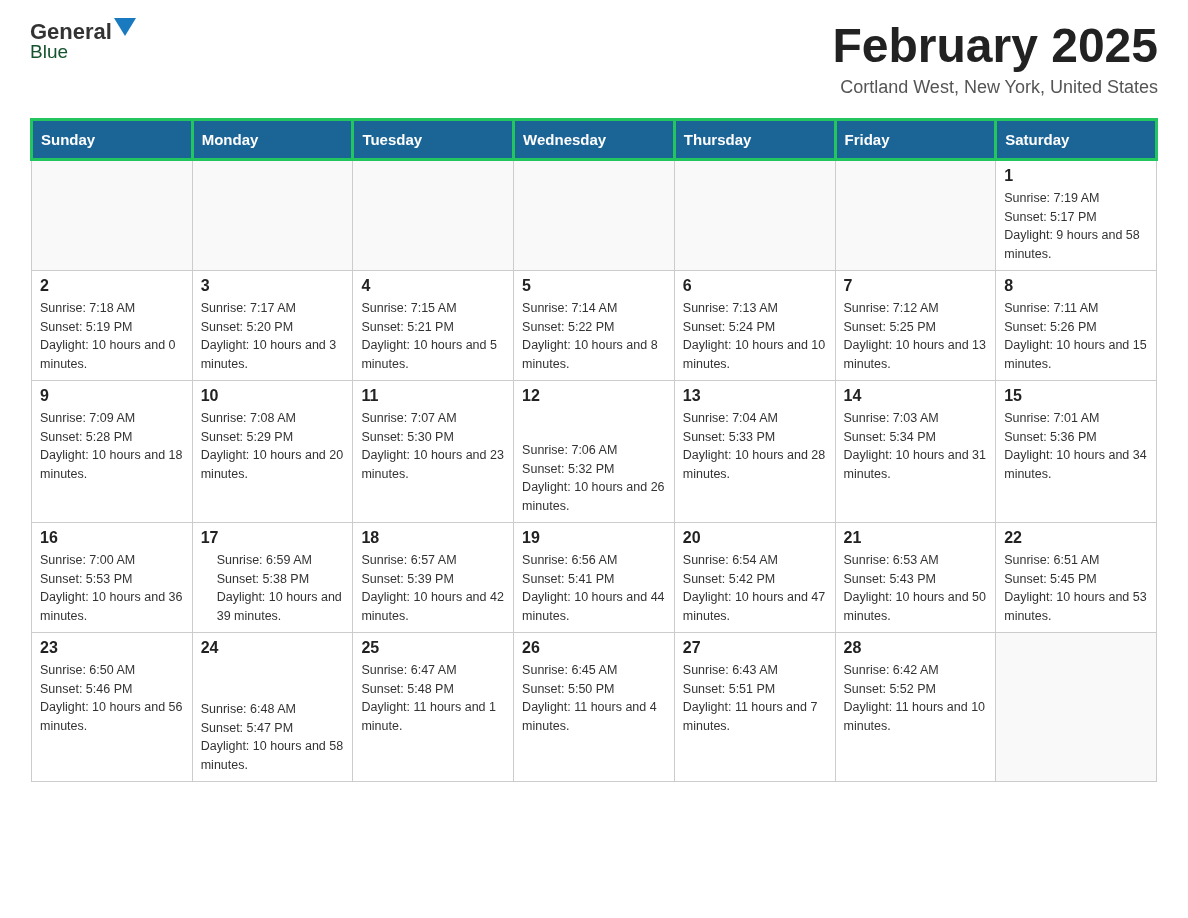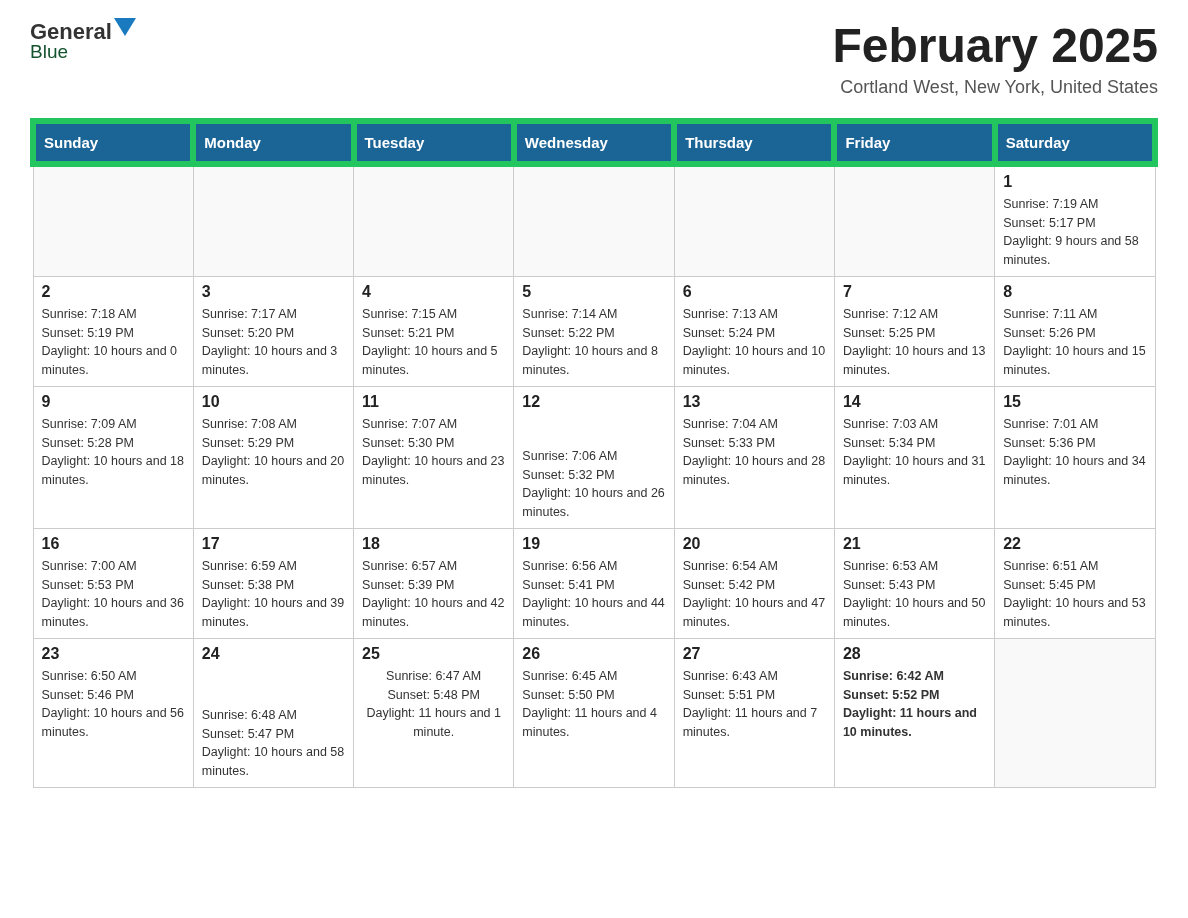--- a/index.html
+++ b/index.html
@@ -44,21 +44,21 @@
     table {
       width: 100%;
       border-collapse: collapse;
     }
     thead tr th {
       background-color: #1a6496;
       color: #fff;
       padding: 10px 8px;
       font-size: 15px;
       text-align: left;
-      border: 6px solid #22c55e;
+      border: 3px solid #22c55e;
     }
     tbody tr td {
       vertical-align: top;
       padding: 6px 8px;
       border: 1px solid #ccc;
       width: calc(100% / 7);
       font-size: 13px;
       color: #333;
       min-height: 100px;
     }
@@ -222,21 +222,21 @@
       </tr>
       <tr>
         <td>
           <span class="day-number">16</span>
           <div class="day-info" style="white-space: pre-line;">Sunrise: 7:00 AM
 Sunset: 5:53 PM
 Daylight: 10 hours and 36 minutes.</div>
         </td>
         <td>
           <span class="day-number">17</span>
-          <div class="day-info" style="white-space: pre-line;">Sunrise: 6:59 AM
+          <div class="day-info" style="white-space: pre-line; margin-left: 16px;">Sunrise: 6:59 AM
 Sunset: 5:38 PM
 Daylight: 10 hours and 39 minutes.</div>
         </td>
         <td>
           <span class="day-number">18</span>
           <div class="day-info" style="white-space: pre-line;">Sunrise: 6:57 AM
 Sunset: 5:39 PM
 Daylight: 10 hours and 42 minutes.</div>
         </td>
         <td>
@@ -272,38 +272,38 @@
 Daylight: 10 hours and 56 minutes.</div>
         </td>
         <td>
           <span class="day-number">24</span>
           <div class="day-info" style="white-space: pre-line; margin-top: 43px;">Sunrise: 6:48 AM
 Sunset: 5:47 PM
 Daylight: 10 hours and 58 minutes.</div>
         </td>
         <td>
           <span class="day-number">25</span>
-          <div class="day-info" style="white-space: pre-line; text-align: center;">Sunrise: 6:47 AM
+          <div class="day-info" style="white-space: pre-line;">Sunrise: 6:47 AM
 Sunset: 5:48 PM
 Daylight: 11 hours and 1 minute.</div>
         </td>
         <td>
           <span class="day-number">26</span>
           <div class="day-info" style="white-space: pre-line;">Sunrise: 6:45 AM
 Sunset: 5:50 PM
 Daylight: 11 hours and 4 minutes.</div>
         </td>
         <td>
           <span class="day-number">27</span>
           <div class="day-info" style="white-space: pre-line;">Sunrise: 6:43 AM
 Sunset: 5:51 PM
 Daylight: 11 hours and 7 minutes.</div>
         </td>
         <td>
           <span class="day-number">28</span>
-          <div class="day-info" style="white-space: pre-line; font-weight: bold;">Sunrise: 6:42 AM
+          <div class="day-info" style="white-space: pre-line;">Sunrise: 6:42 AM
 Sunset: 5:52 PM
 Daylight: 11 hours and 10 minutes.</div>
         </td>
         <td class="empty"></td>
       </tr>
     </tbody>
 </table>
 
 </body></html>

